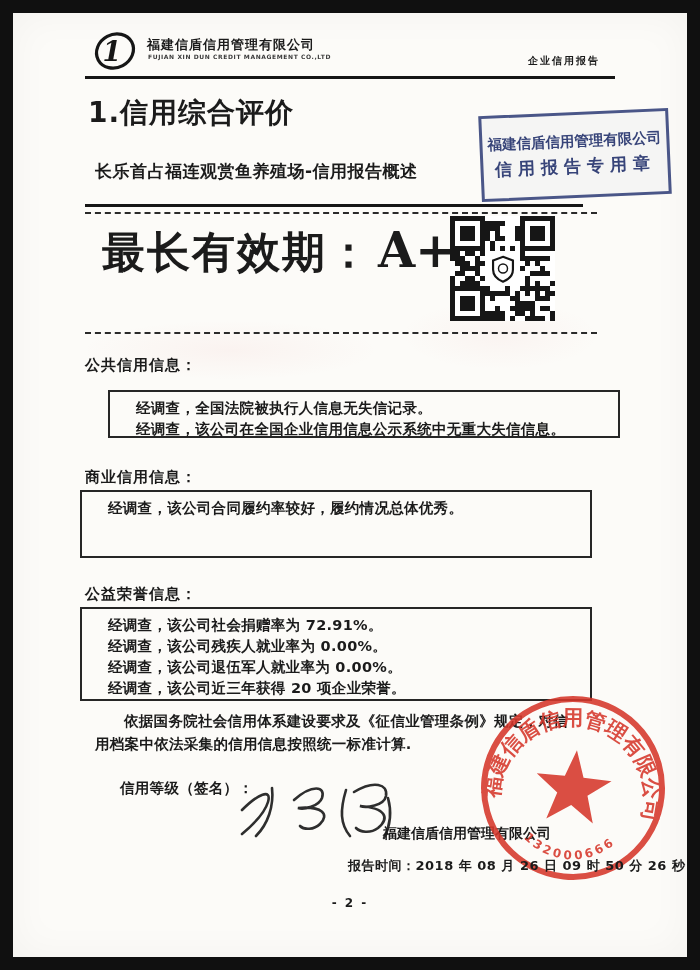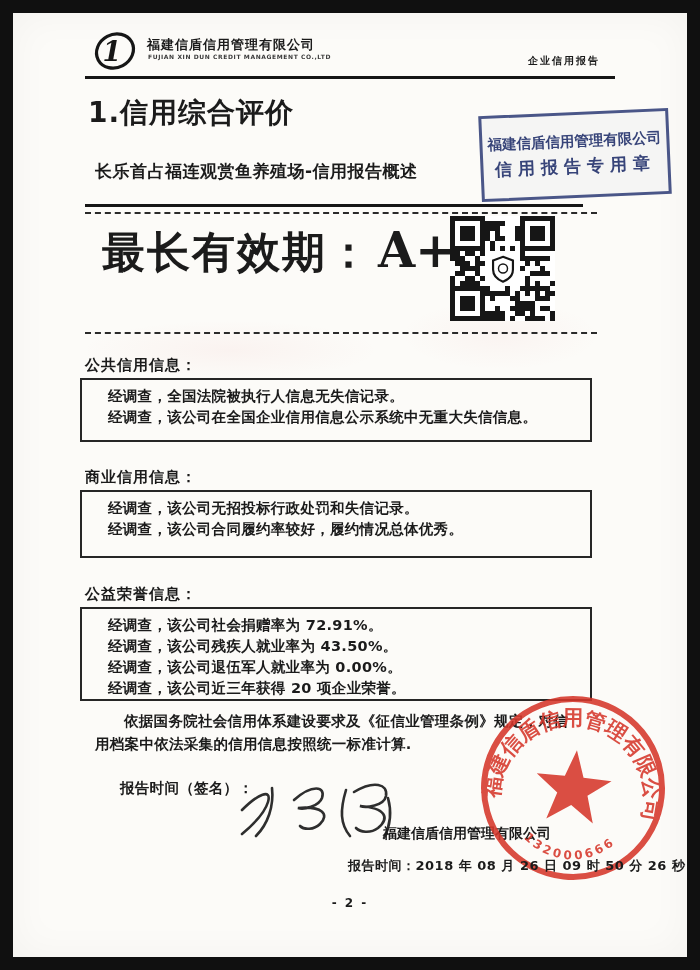--- a/index.html
+++ b/index.html
@@ -39,21 +39,21 @@
   .qr-cells div{position:absolute;width:5px;height:5px;background:#161616;}
   .finder{position:absolute;width:25px;height:25px;border:5px solid #161616;}
   .finder::after{content:"";position:absolute;left:5px;top:5px;width:15px;height:15px;background:#161616;}
   .f-tl{left:0;top:0;} .f-tr{right:0;top:0;} .f-bl{left:0;bottom:0;}
   .qr-logo{position:absolute;left:38px;top:36px;width:29px;height:33px;background:#fff;display:flex;align-items:center;justify-content:center;}
 
   
   .sec-head{font-size:15px;font-weight:bold;letter-spacing:1px;}
   .h1{left:85px;top:356px;font-family:Liberation Serif, serif;} .h2{left:85px;top:468px;} .h3{left:85px;top:585px;}
   .info-box{left:80px;width:512px;border:2px solid #262626;box-sizing:border-box;padding:6px 10px 6px 26px;}
-  .b1{top:378px;height:64px;} .b2{top:490px;height:68px;} .b3{top:607px;height:94px;}
+  .b1{top:390px;height:48px;margin-left:28px;} .b2{top:490px;height:68px;} .b3{top:607px;height:94px;}
   .info-box p{margin:0;font-size:14.5px;font-weight:600;line-height:21px;letter-spacing:.3px;}
 
   
   .paragraph{left:95px;top:710px;width:478px;font-size:14.5px;font-weight:600;line-height:23px;text-indent:2em;letter-spacing:.3px;}
   .validity{left:120px;top:756px;font-size:14.5px;font-weight:600;letter-spacing:.3px;white-space:nowrap;}
   .sig-label{left:120px;top:779px;font-size:14.5px;font-weight:600;letter-spacing:.3px;}
   .sig-svg{left:228px;top:772px;width:180px;height:75px;}
   .issuer{left:383px;top:825px;font-size:14px;font-weight:600;white-space:nowrap;}
   .round-stamp{left:477px;top:692px;width:192px;height:192px;transform:rotate(6deg);}
   .report-time{left:348px;top:857px;font-size:13px;font-weight:bold;letter-spacing:.5px;white-space:nowrap;}
@@ -234,34 +234,33 @@
     <div class="abs rule-dashed-bottom"></div>
 
     <div class="abs sec-head h1">公共信用信息：</div>
     <div class="abs info-box b1">
       <p>经调查，全国法院被执行人信息无失信记录。</p>
       <p>经调查，该公司在全国企业信用信息公示系统中无重大失信信息。</p>
     </div>
 
     <div class="abs sec-head h2">商业信用信息：</div>
     <div class="abs info-box b2">
-      <p>经调查，该公司无招投标行政处罚和失信记录。</p>
       <p>经调查，该公司合同履约率较好，履约情况总体优秀。</p>
     </div>
 
     <div class="abs sec-head h3">公益荣誉信息：</div>
     <div class="abs info-box b3">
       <p>经调查，该公司社会捐赠率为 72.91%。</p>
-      <p>经调查，该公司残疾人就业率为 43.50%。</p>
+      <p>经调查，该公司残疾人就业率为 0.00%。</p>
       <p>经调查，该公司退伍军人就业率为 0.00%。</p>
       <p>经调查，该公司近三年获得 20 项企业荣誉。</p>
     </div>
 
     <div class="abs paragraph">依据国务院社会信用体系建设要求及《征信业管理条例》规定，对信用档案中依法采集的信用信息按照统一标准计算.</div>
-    <div class="abs sig-label">报告时间（签名）：</div>
+    <div class="abs sig-label">信用等级（签名）：</div>
 
     <svg class="abs sig-svg" viewBox="0 0 180 75">
       <g fill="none" stroke="#2e2e2e" stroke-width="2.6" stroke-linecap="round">
         <path d="M14,38 C30,22 44,16 40,30 C37,40 26,52 14,62"></path>
         <path d="M44,16 C46,34 40,52 28,64"></path>
         <path d="M66,28 C84,12 98,14 94,26 C91,34 76,38 70,36 C94,34 102,42 92,52 C86,58 76,58 72,54"></path>
         <path d="M118,18 C112,38 112,52 122,64"></path>
         <path d="M126,20 C146,8 160,12 158,24 C156,34 138,36 132,34 C158,36 162,46 150,56 C142,62 132,60 128,56"></path>
         <path d="M160,26 C164,40 162,54 156,66"></path>
       </g>

